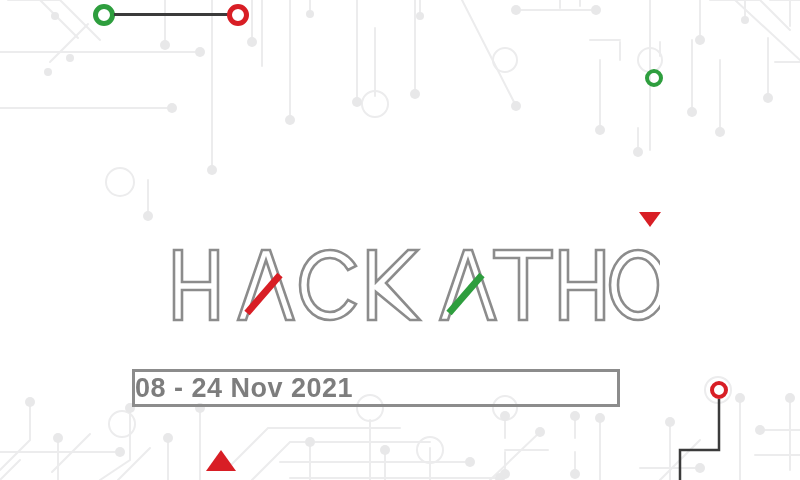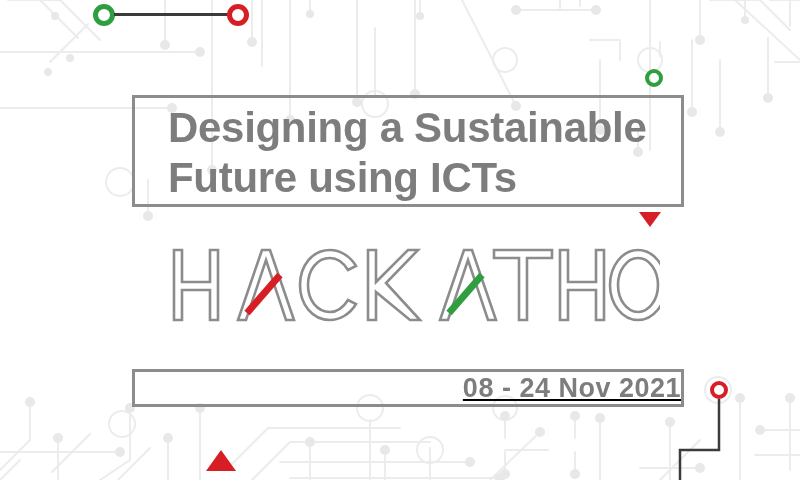--- a/index.html
+++ b/index.html
@@ -73,28 +73,27 @@
     top: 238px;
     width: 500px;
     height: 90px;
   }
 
   
   #date-box {
     position: absolute;
     left: 132px;
     top: 369px;
-    width: 552px;
+    width: 488px;
     height: 38px;
     border: 3px solid #8c8c8c;
     box-sizing: border-box;
     display: flex;
     align-items: center;
-    justify-content: flex-end;
-    text-decoration: underline;
+    justify-content: flex-start;
   }
   #date-text {
     color: #7d7d7d;
     font-size: 27px;
     font-weight: bold;
     letter-spacing: 0.5px;
     line-height: 1;
   }
 </style>
 </head>
@@ -241,24 +240,20 @@
   </svg>
 
   <div class="accent-ring" style="left:93px; top:4px; width:22px; height:22px; border-width:5px; border-color:#2e9e3e;"></div>
 
   <div class="accent-line" style="left:114px; top:13px; width:114px; height:3px;"></div>
 
   <div class="accent-ring" style="left:227px; top:4px; width:22px; height:22px; border-width:5px; border-color:#d81e25;"></div>
 
   <div class="accent-ring" style="left:645px; top:69px; width:18px; height:18px; border-width:4px; border-color:#2e9e3e;"></div>
 
-  <div id="title-box">
-    <div id="title-text">Designing a Sustainable
-Future using ICTs</div>
-  </div>
 
   <div class="accent-tri-down" style="left:639px; top:212px; border-left:11px solid transparent; border-right:11px solid transparent; border-top:15px solid #d81e25;"></div>
 
   <svg id="wordmark" viewBox="0 0 500 90" width="500" height="90">
     <g fill="none" stroke="#8c8c8c" stroke-width="2.6" stroke-linejoin="miter">
 
       <path d="M 14 12 L 22 12 L 22 44 L 50 44 L 50 12 L 58 12 L 58 82 L 50 82 L 50 52 L 22 52 L 22 82 L 14 82 Z"></path>
 
       <path d="M 86 82 L 78 82 L 102 12 L 110 12 L 134 82 L 126 82 L 106 22 Z"></path>
 

